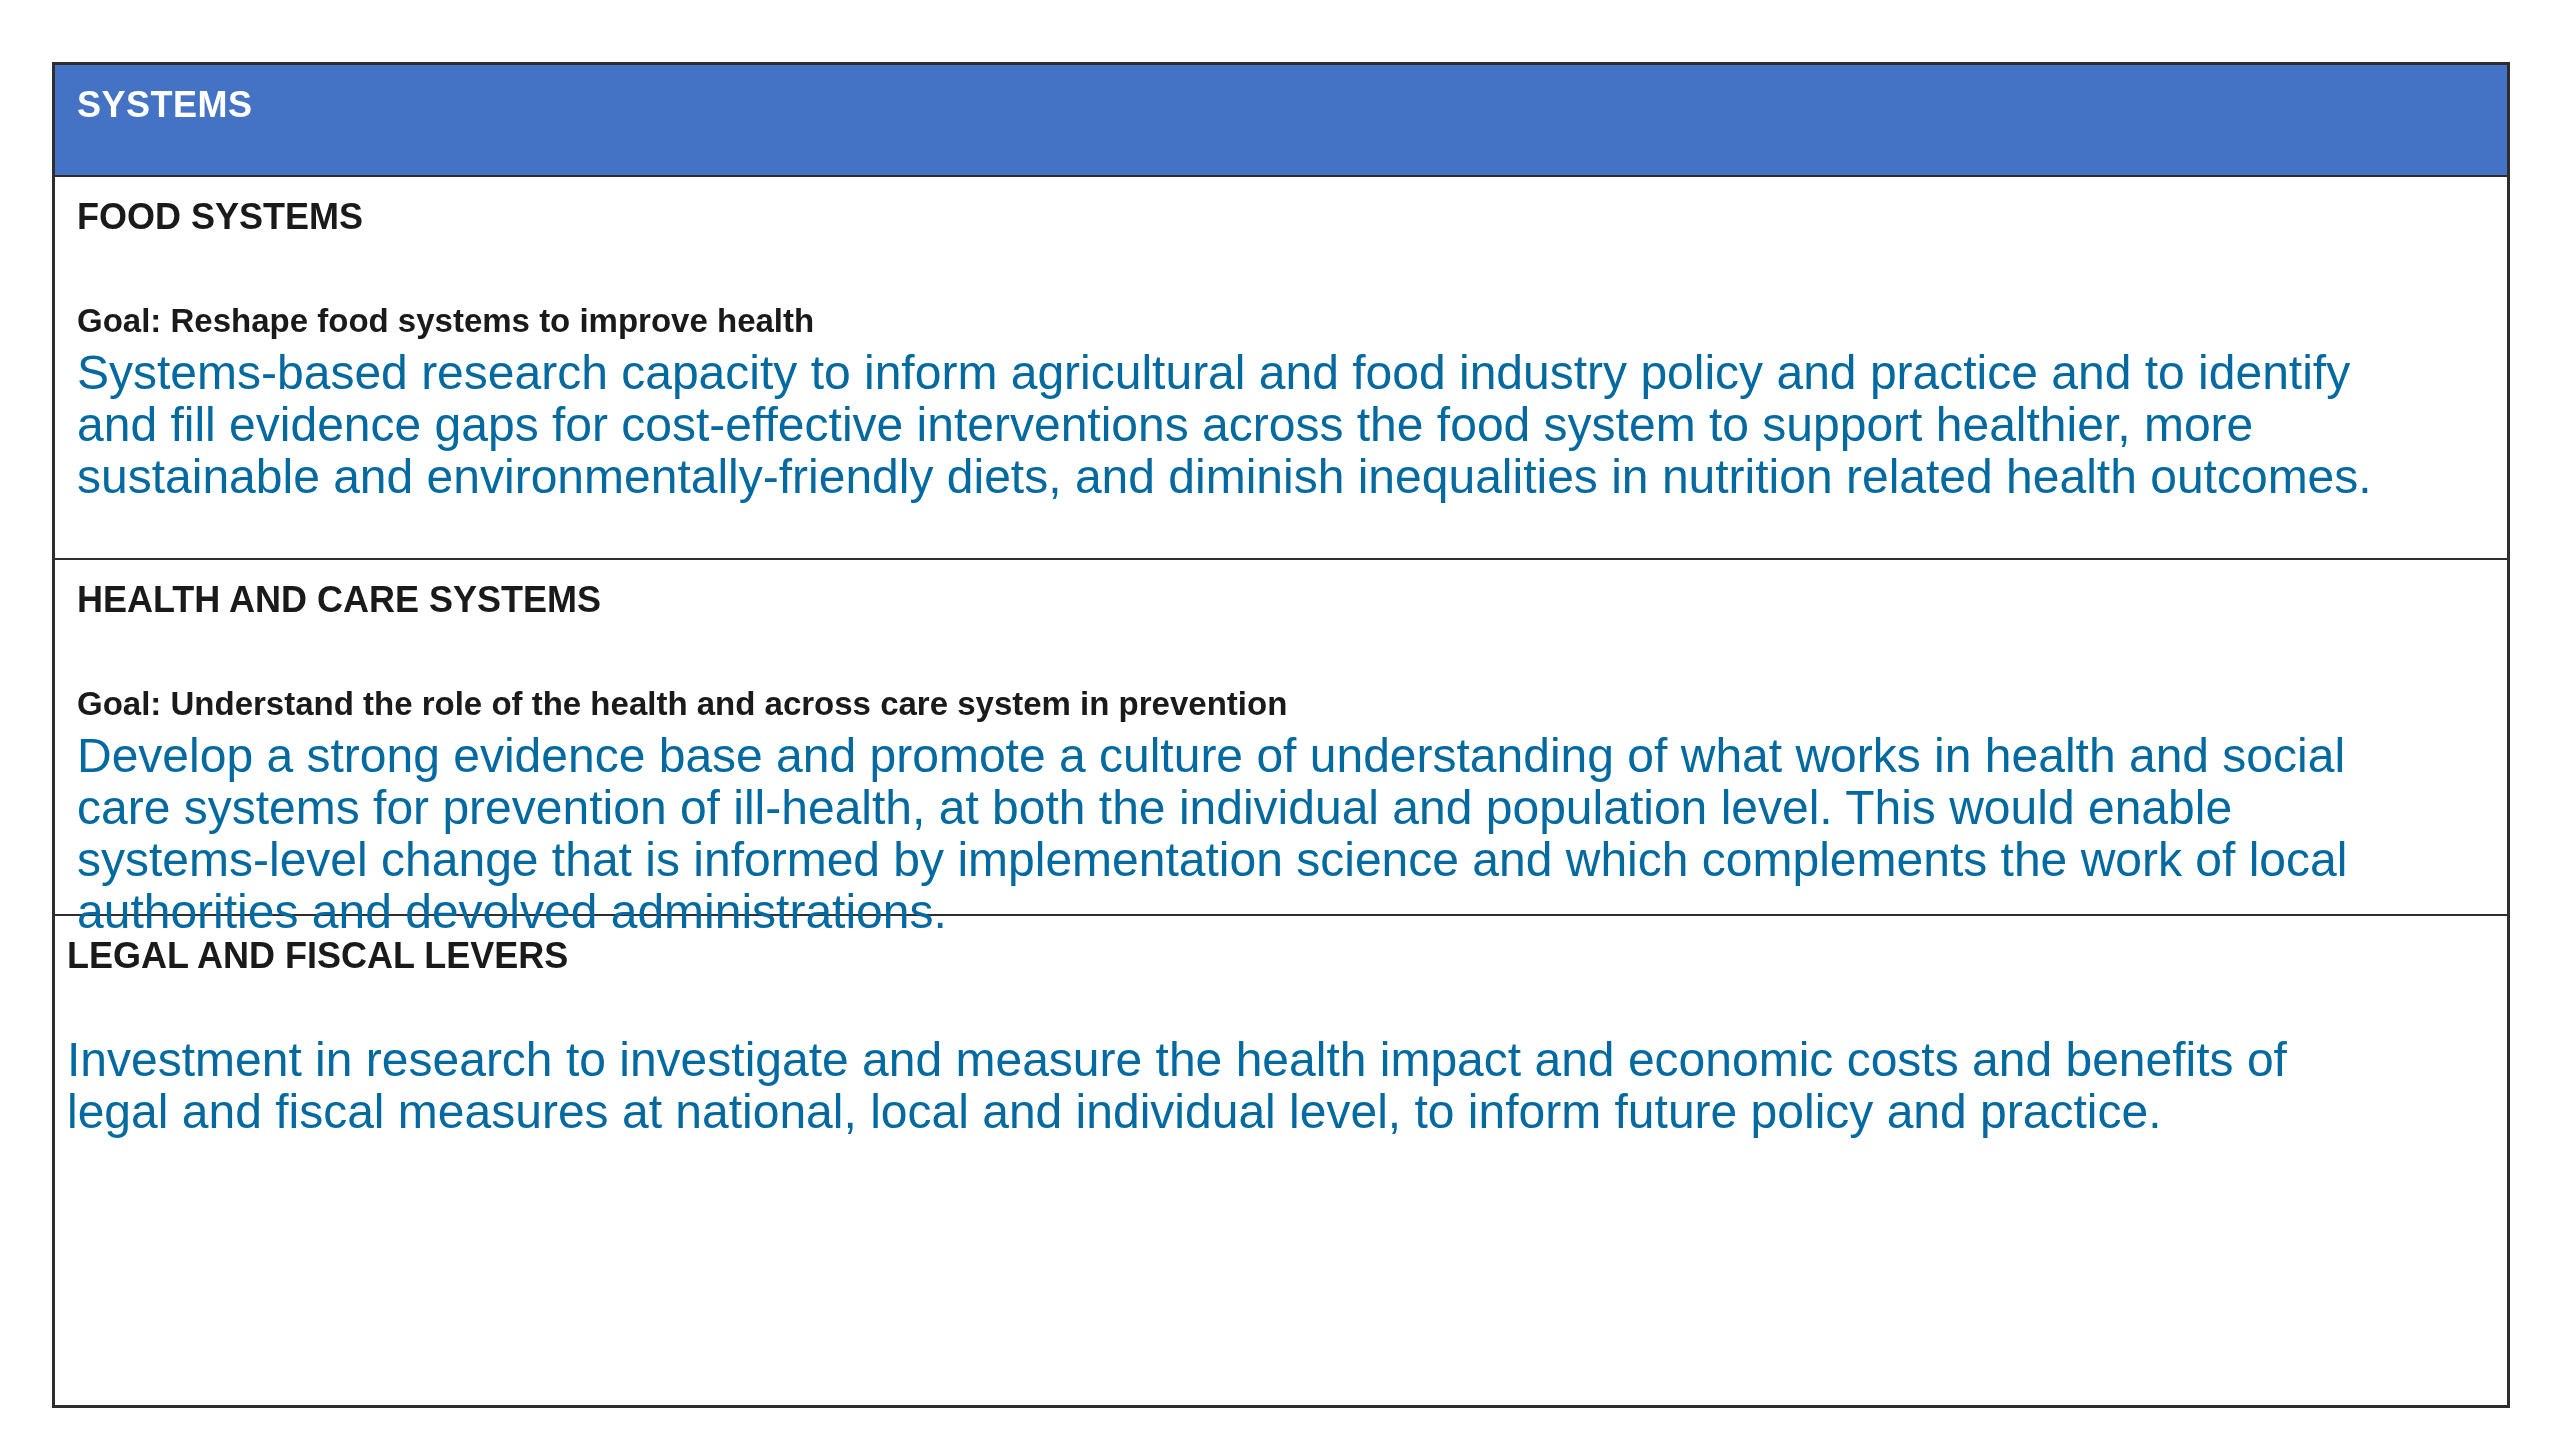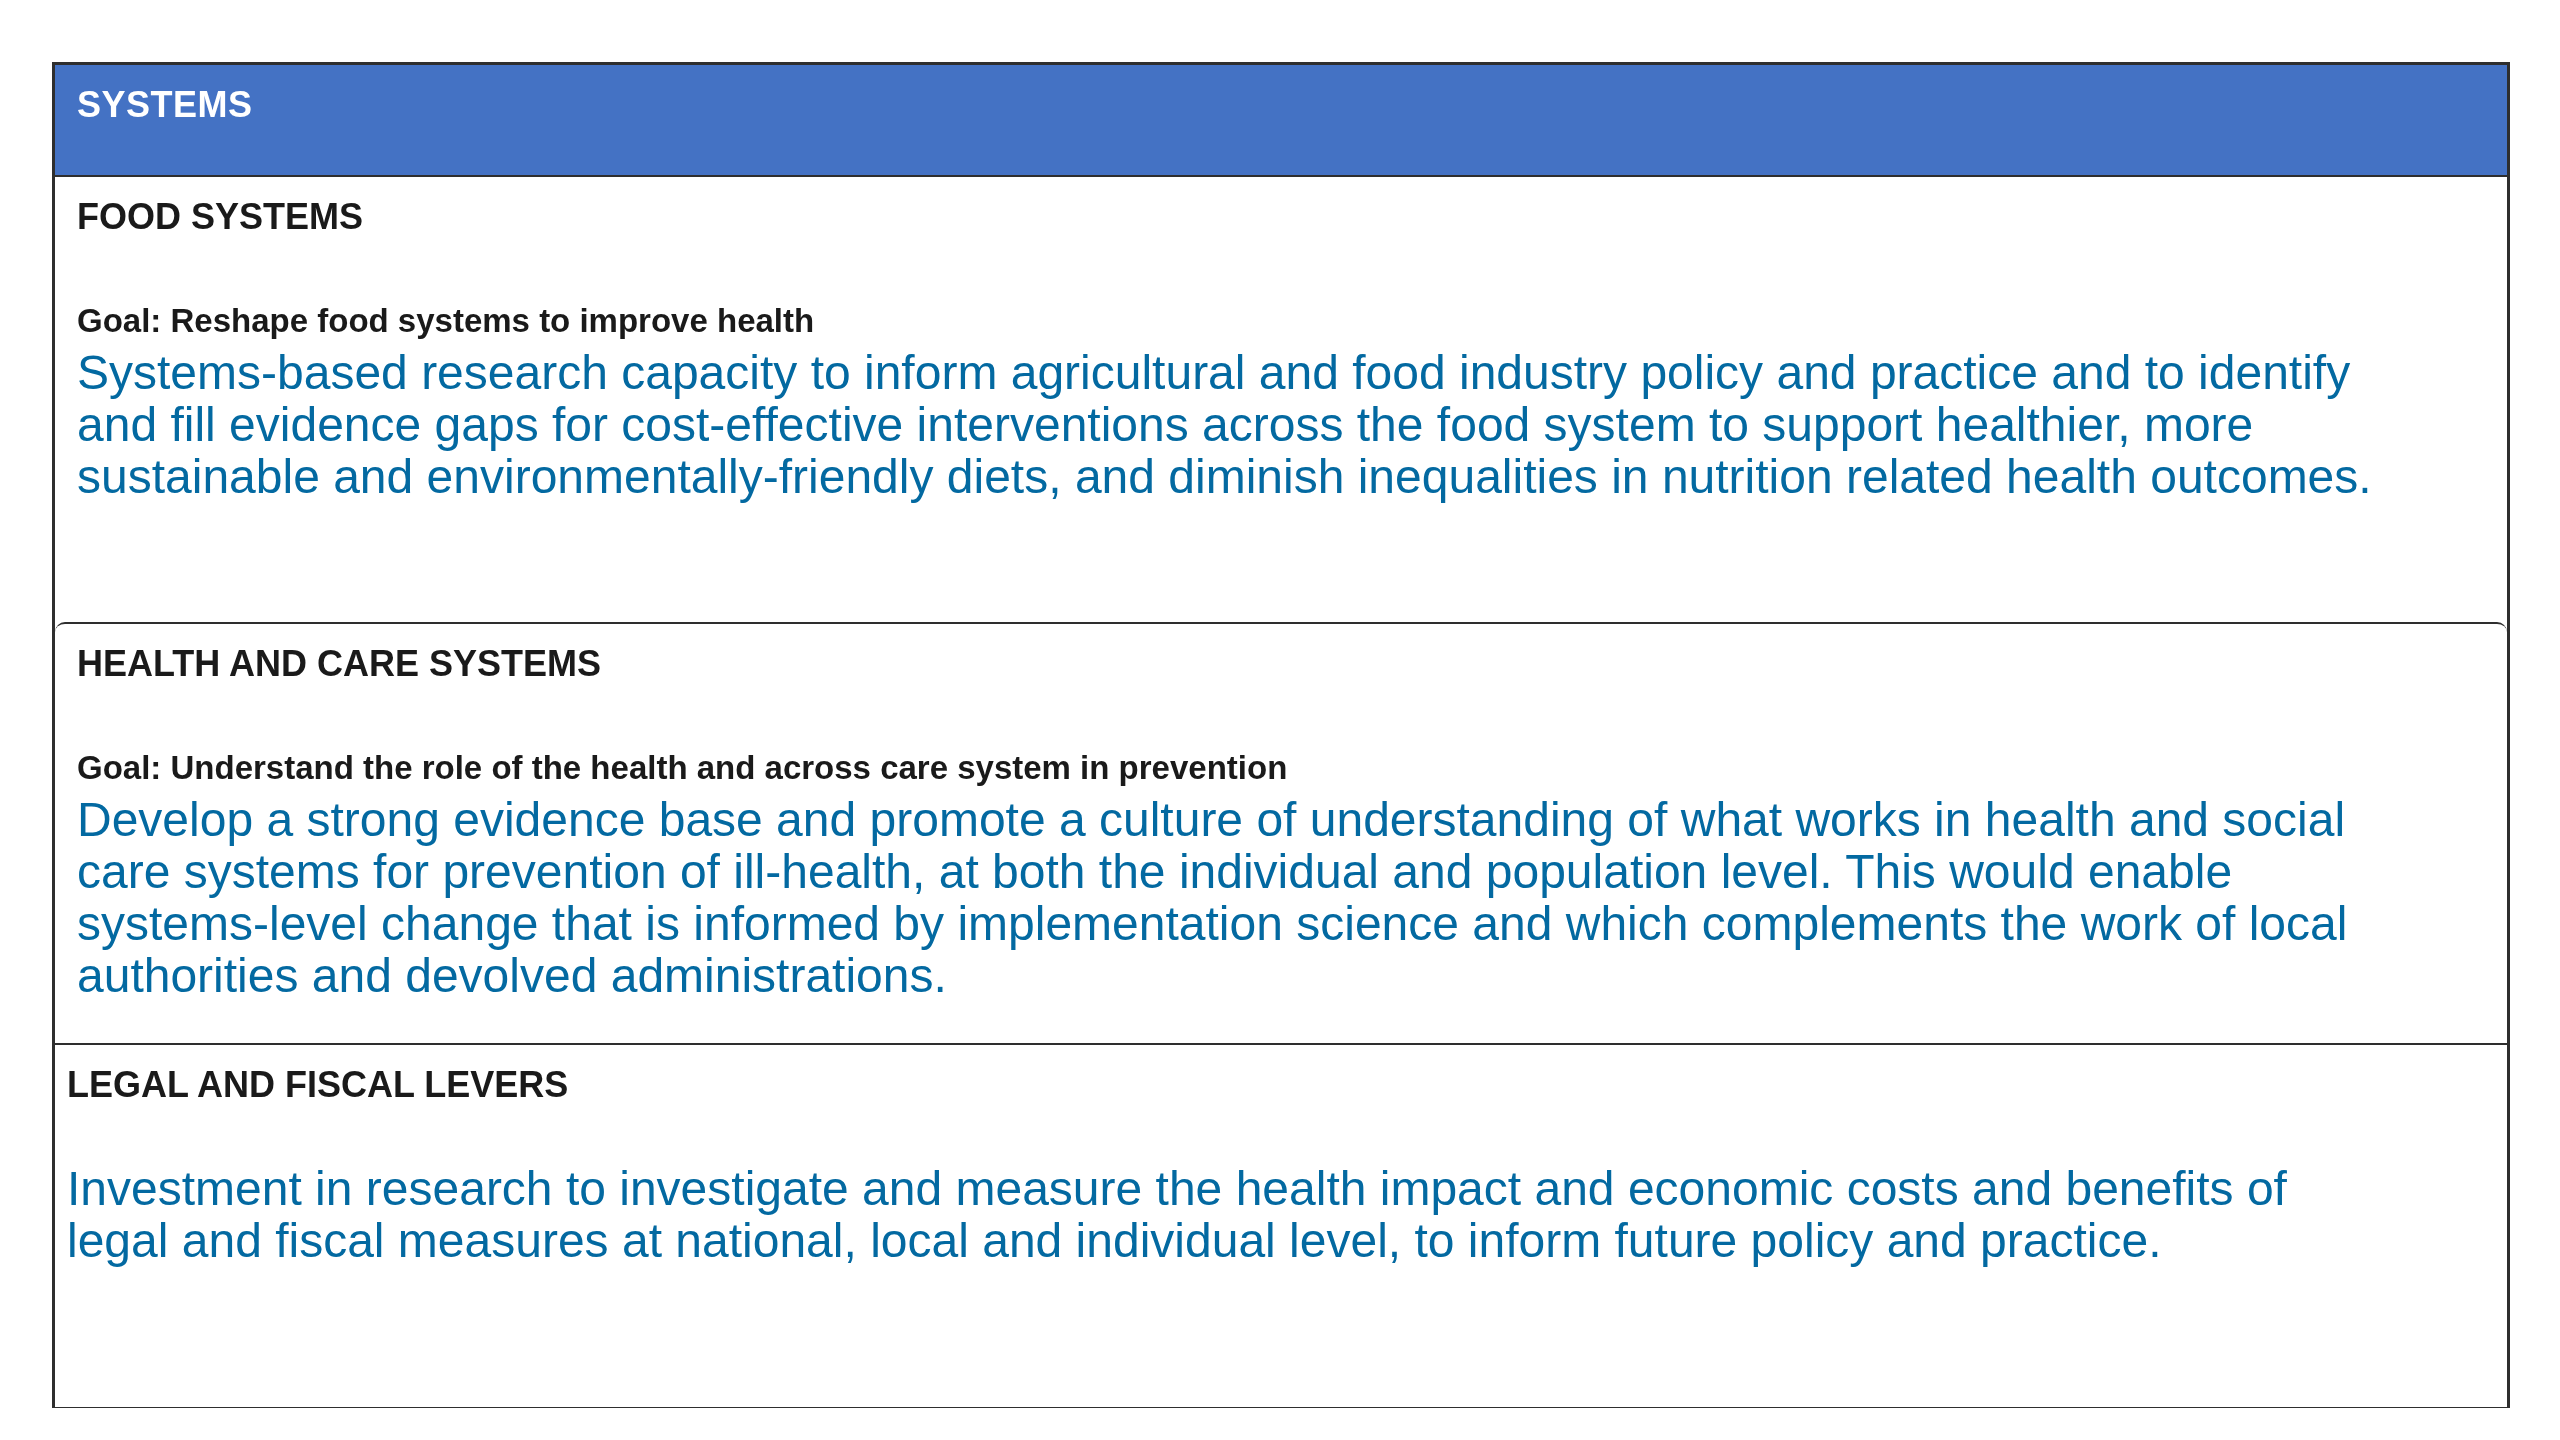--- a/index.html
+++ b/index.html
@@ -36,22 +36,22 @@
     letter-spacing: 0.5px;
   }
   .section-row {
     box-sizing: border-box;
     padding: 14px 30px 0 22px;
     background: #ffffff;
   }
   .section-row + .section-row {
     border-top: 2px solid #2e2e2e;
   }
-  .row-food   { height: 445px; }
-  .row-health { height: 421px; border-radius: 10px; }
+  .row-food   { height: 381px; }
+  .row-health { height: 356px; }
   .row-legal  { height: 364px; padding-left: 12px; }
   .section-heading {
     font-size: 36px;
     font-weight: bold;
     line-height: 52px;
     color: #1a1a1a;
   }
   .blank-line {
     height: 52px;
   }

